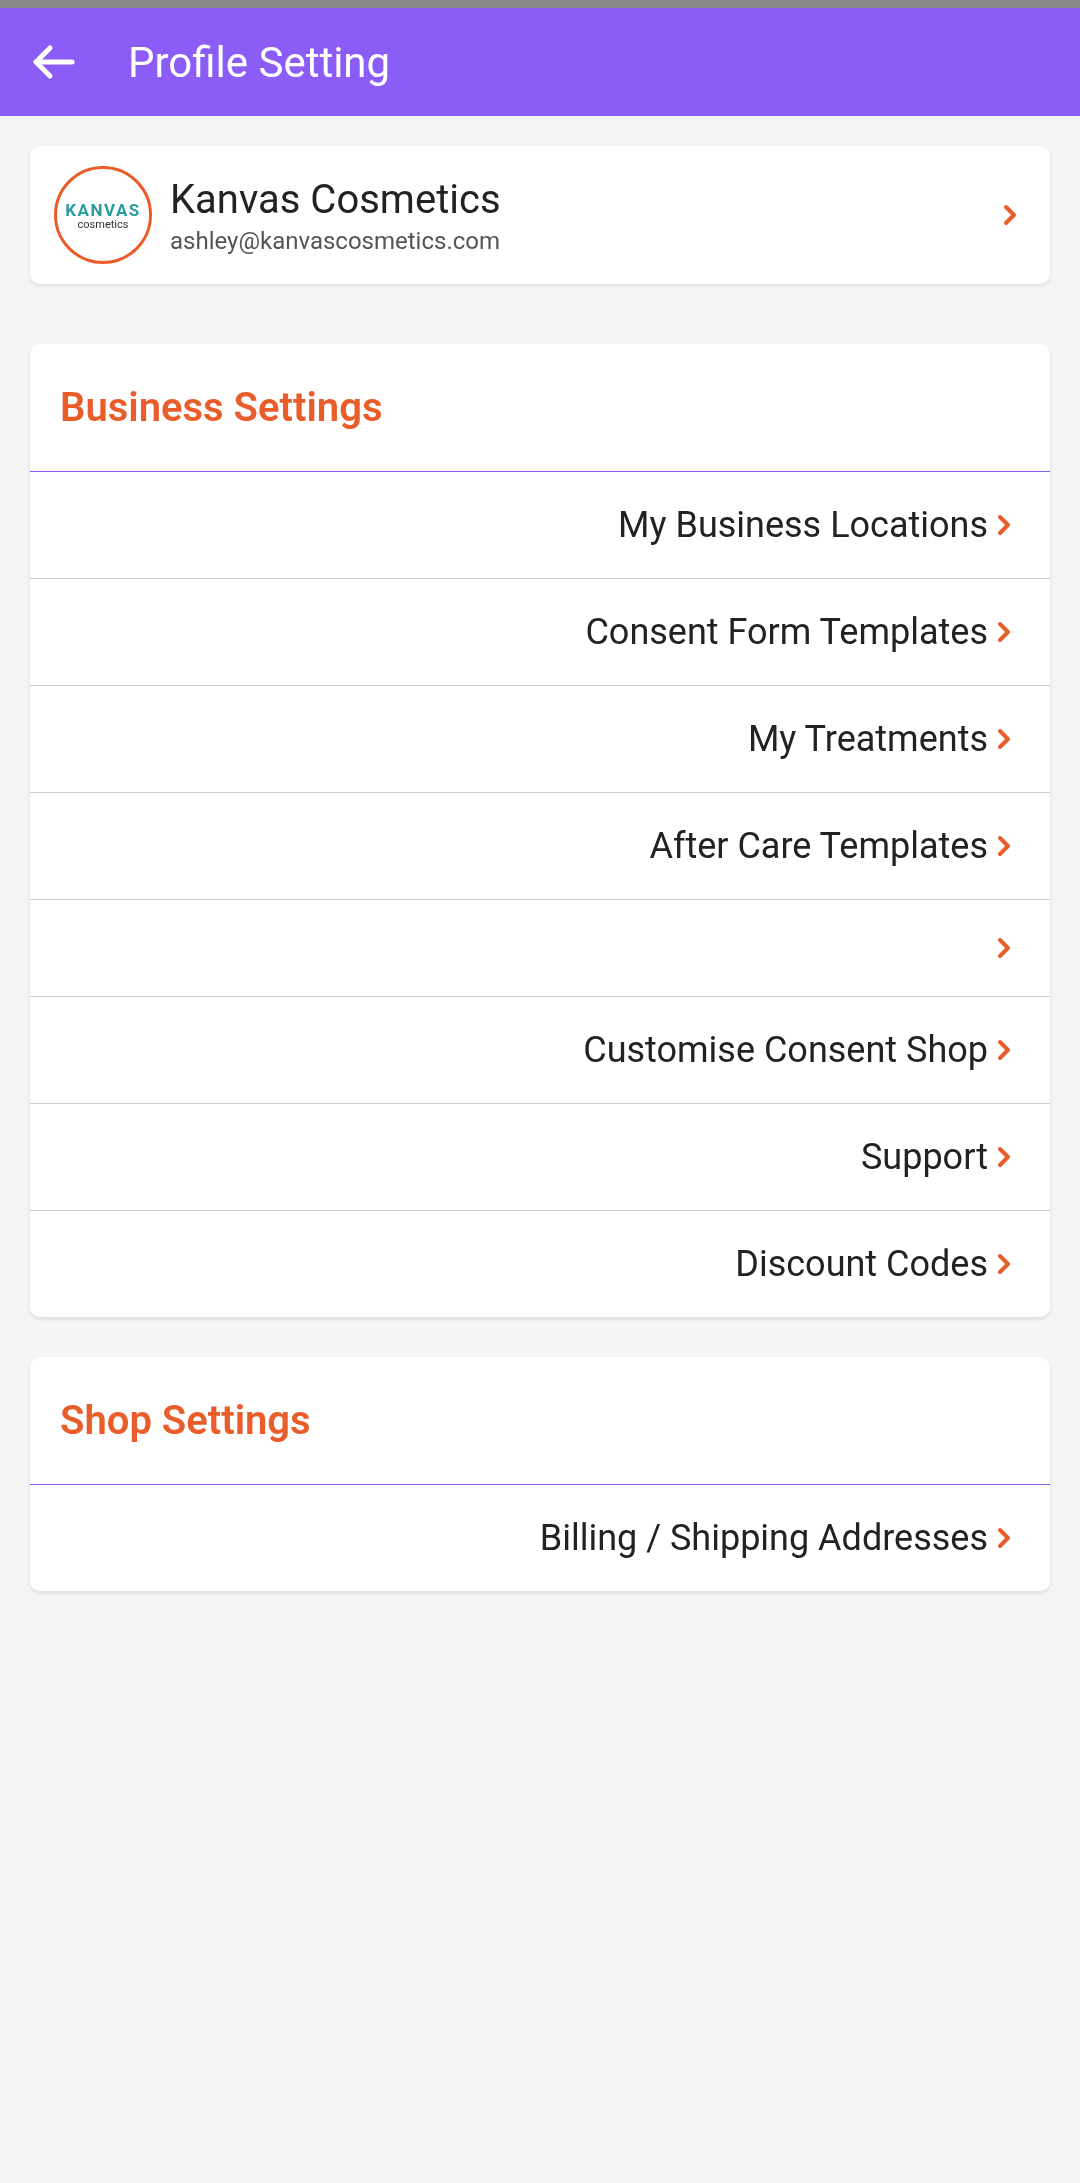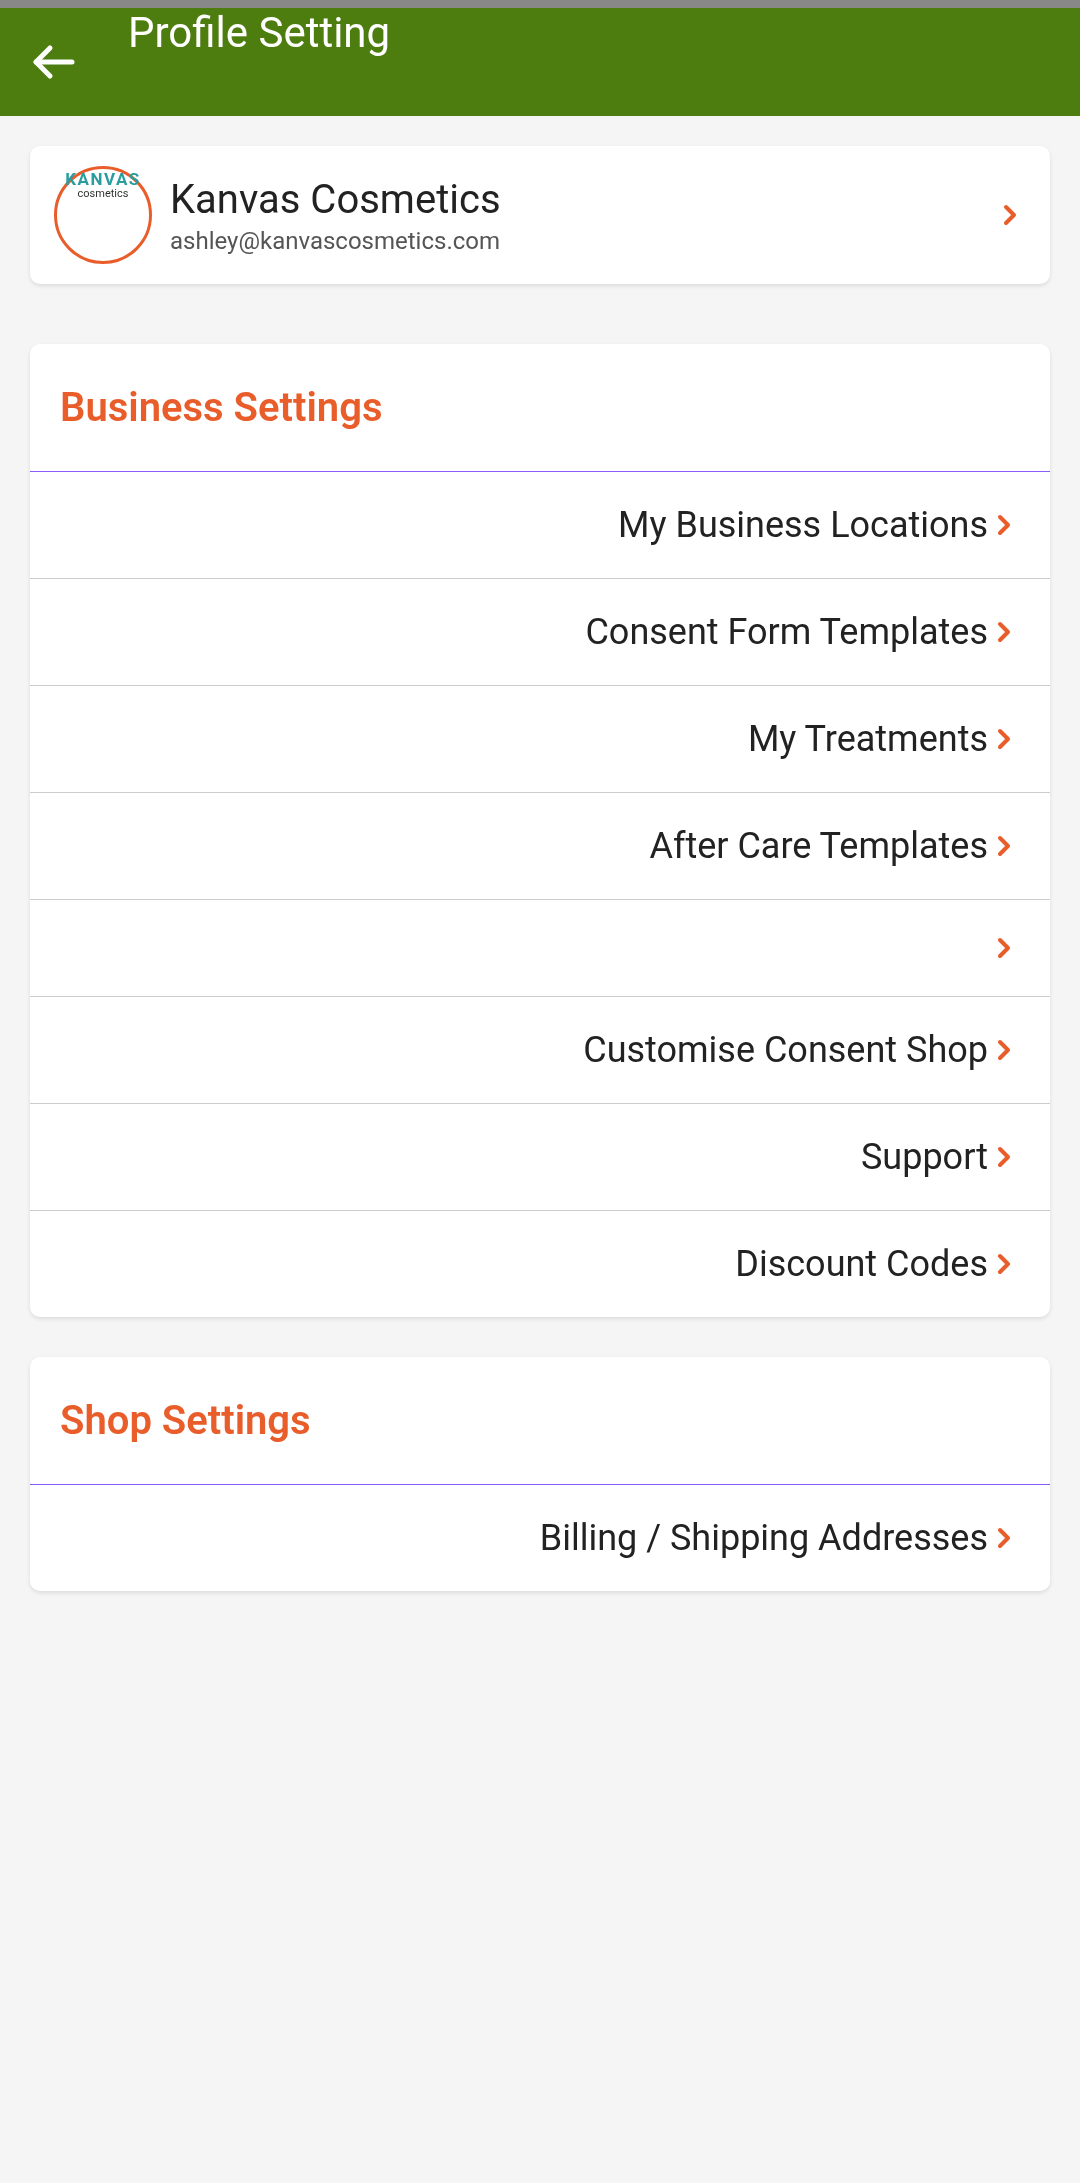--- a/index.html
+++ b/index.html
@@ -11,23 +11,24 @@
       font-family: -apple-system, BlinkMacSystemFont, 'Segoe UI', Roboto, sans-serif;
       background-color: #f5f5f5;
       width: 1080px;
       height: 2183px;
     }
     .status-bar {
       height: 8px;
       background-color: #888;
     }
     .header {
-      background-color: #4d7c0f;
+      background-color: #8b5cf6;
       height: 108px;
       display: flex;
+      align-items: center;
       padding: 0 30px;
     }
     .back-arrow {
       margin-right: 50px;
       display: flex;
       align-items: center;
       justify-content: center;
     }
     .back-arrow svg {
       width: 48px;
@@ -52,20 +53,21 @@
     }
     .avatar {
       width: 98px;
       height: 98px;
       border-radius: 50%;
       border: 3px solid #e95d2a;
       margin-right: 18px;
       display: flex;
       flex-direction: column;
       align-items: center;
+      justify-content: center;
       flex-shrink: 0;
       background-color: white;
     }
     .avatar-text-main {
       font-size: 17px;
       font-weight: 700;
       color: #2a9d9e;
       letter-spacing: 1.5px;
     }
     .avatar-text-sub {

